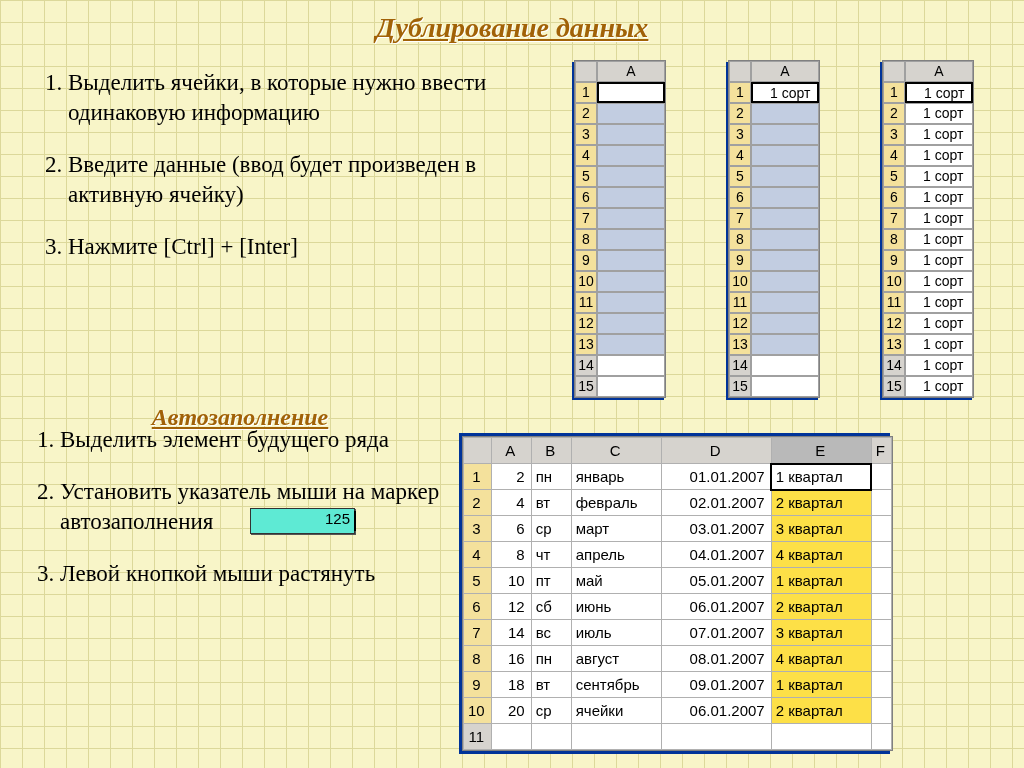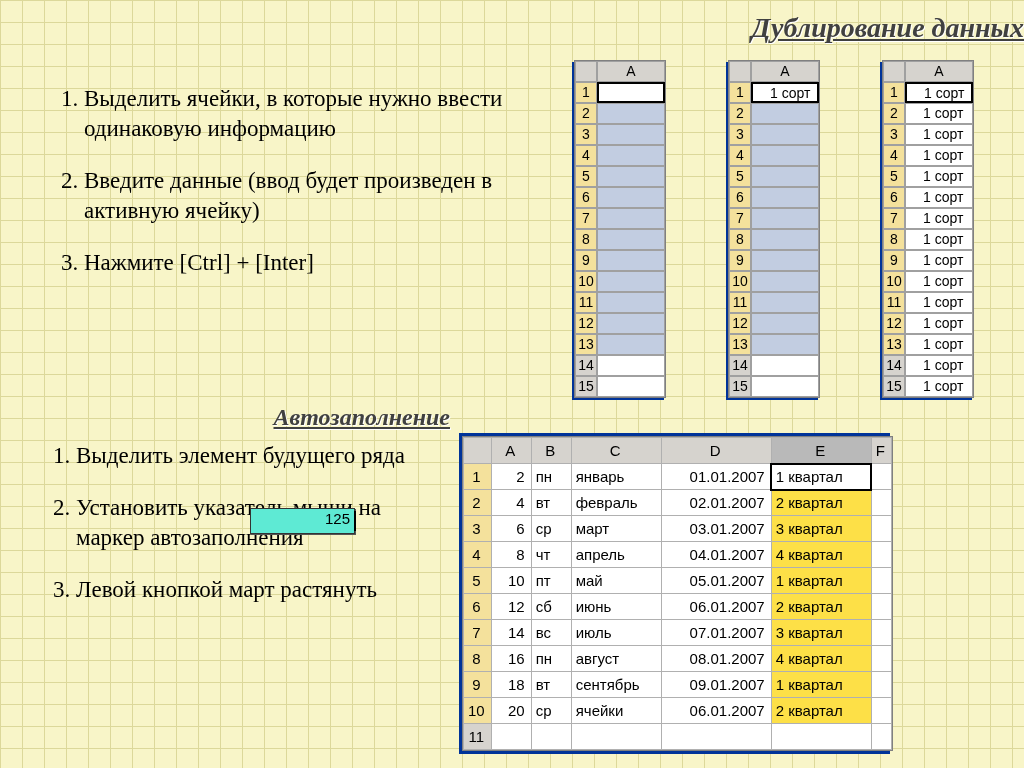--- a/index.html
+++ b/index.html
@@ -11,36 +11,36 @@
     background-image:
       linear-gradient(to right, #dcd89a 1px, transparent 1px),
       linear-gradient(to bottom, #dcd89a 1px, transparent 1px);
     background-size: 22px 22px;
     position: relative;
     overflow: hidden;
   }
   .title {
     position: absolute;
     left: 0; right: 0;
-    text-align: right;
+    text-align: center;
     font-style: italic;
     font-weight: bold;
-    color: #404040;
+    color: #a16207;
     text-decoration: underline;
     text-shadow: 1px 1px 0 #fff;
   }
   .title1 { top: 12px; font-size: 28px; }
   .title2 { top: 404px; left: 30px; right:auto; width:420px; font-size: 24px; }
   .list {
     position: absolute;
     font-size: 23px;
     line-height: 1.3;
     color: #000;
   }
-  .list ol { margin:16px; padding-left: 40px; }
+  .list ol { margin:0; padding-left: 40px; }
   .list li { margin-bottom: 22px; }
   .list1 { left: 28px; top: 68px; width: 500px; }
   .list2 { left: 20px; top: 425px; width: 430px; }
   .sample-input {
     position:absolute; left:250px; top:508px;
     width:95px; height:22px;
     border:1px solid #333; background:#5eead4;
     font-family:Arial,sans-serif; font-size:15px;
     text-align:right; padding:1px 4px;
     box-shadow: 1px 1px 0 #555;
@@ -310,21 +310,21 @@
       <div class="cell white">1 сорт</div>
     </div>
   </div>
 
 <div class="title title2">Автозаполнение </div>
 
 <div class="list list2">
   <ol>
     <li>Выделить элемент будущего ряда</li>
     <li>Установить указатель мыши на маркер автозаполнения</li>
-    <li>Левой кнопкой март растянуть</li>
+    <li>Левой кнопкой мыши растянуть</li>
   </ol>
 </div>
 
 <div class="sample-input">125</div>
 
 <div class="big-sheet">
   <table>
     <thead>
       <tr>
         <th class="corner"></th>

